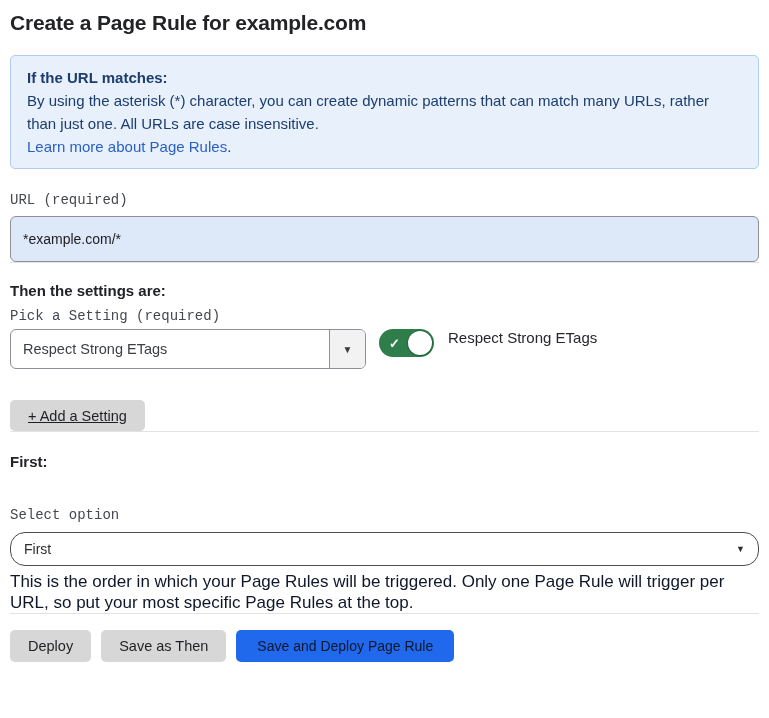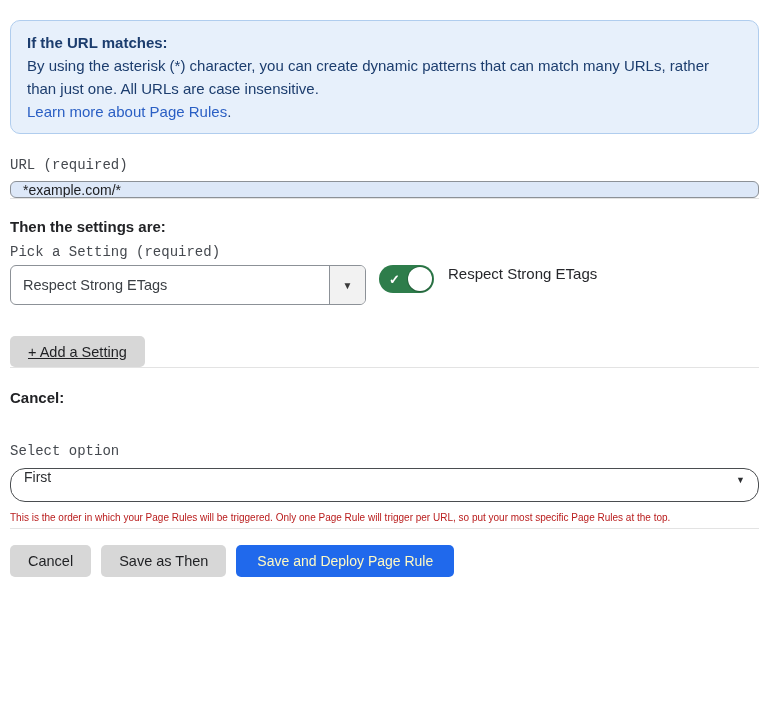--- a/index.html
+++ b/index.html
@@ -19,21 +19,21 @@
     line-height: 24px;
     font-weight: 700;
     color: #222326;
     letter-spacing: -0.2px;
   }
 
   .info-box {
     margin-top: 20px;
     background: #e7f0fb;
     border: 1px solid #b0cdee;
-    border-radius: 10px;
+    border-radius: 5px;
     padding: 10px 16px;
     font-size: 15px;
     line-height: 23px;
     color: #1c3d6e;
   }
   .info-heading { font-weight: 700; }
   .info-link { color: #2a5fc4; cursor: pointer; }
   .info-link-suffix { color: #1c3d6e; }
 
   .field-label {
@@ -42,21 +42,21 @@
     font-size: 14px;
     line-height: 17px;
     color: #45494f;
     font-family: Liberation Mono, monospace;
   }
 
   .url-input {
     display: block;
     width: 100%;
     margin-top: 7px;
-    height: 17px;
+    height: 46px;
     background: #dde8f8;
     border: 1px solid #8c9197;
     border-radius: 6px;
     padding: 0 12px;
     font-family: "Liberation Sans", sans-serif;
     font-size: 14px;
     color: #202124;
   }
 
   hr.divider {
@@ -162,56 +162,57 @@
   .add-btn { margin-top: 31px; height: 31px; text-decoration: underline; }
 
   .order-select {
     margin-top: 8px;
     width: 100%;
     height: 31px;
     border: 1px solid #4a4d50;
     border-radius: 15px;
     background: #ffffff;
     display: flex;
-    align-items: flex-end;
+    align-items: center;
     justify-content: space-between;
     padding: 16px 13px;
     cursor: pointer;
   }
   .order-select-text { font-size: 14px; color: #2b2d30; }
   .chevron-glyph { font-size: 9px; color: #2b2d30; }
 
   .help-text {
     margin: 5px 0 0 0;
-    font-size: 10px;
+    font-size: 17px;
     line-height: 21px;
-    color: #b91c1c;
+    color: #0f172a;
     max-width: 749px;
   }
 
   .footer {
     margin-top: 16px;
     display: flex;
     align-items: center;
     gap: 10px;
   }
   .footer .blue-btn {
     height: 32px;
     padding: 0 21px;
     background: #2069ec;
     border-radius: 5px;
     font-size: 14px;
-    color: #fef9c3;
+    color: #0f172a;
   }
 </style>
 </head>
 <body>
 
 <div class="page">
 
+  <h1 class="page-title">Create a Page Rule for example.com</h1>
 
   <div class="info-box">
     <div class="info-heading">If the URL matches:</div>
     <div class="info-body">By using the asterisk (*) character, you can create dynamic patterns that can match many URLs, rather than just one. All URLs are case insensitive.</div>
     <div class="info-link-line"><a class="info-link">Learn more about Page Rules</a><span class="info-link-suffix">.</span></div>
   </div>
 
   <label class="field-label">URL (required)</label>
   <input class="url-input" type="text" value="*example.com/*" style="">
 
@@ -232,32 +233,32 @@
       <span class="check-glyph">✓</span>
       <span class="knob"></span>
     </div>
     <span class="toggle-label">Respect Strong ETags</span>
   </div>
 
   <button class="gray-btn add-btn">+ Add a Setting</button>
 
   <hr class="divider divider-2">
 
-  <h2 class="section-heading order-heading">Cancel:</h2>
+  <h2 class="section-heading order-heading">First:</h2>
 
   <div class="field-label order-label">Select option</div>
 
   <div class="order-select">
     <span class="order-select-text">First</span>
     <span class="chevron-glyph">▼</span>
   </div>
 
   <p class="help-text">This is the order in which your Page Rules will be triggered. Only one Page Rule will trigger per URL, so put your most specific Page Rules at the top.</p>
 
   <hr class="divider divider-3">
 
   <div class="footer">
-    <button class="gray-btn">Cancel</button>
+    <button class="gray-btn">Deploy</button>
     <button class="gray-btn">Save as Then</button>
     <button class="blue-btn">Save and Deploy Page Rule</button>
   </div>
 
 </div>
 
 </body></html>

